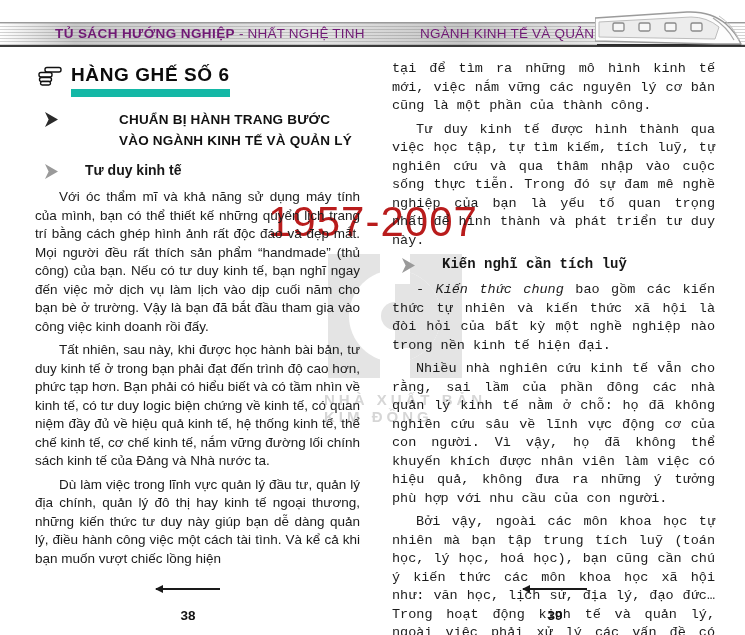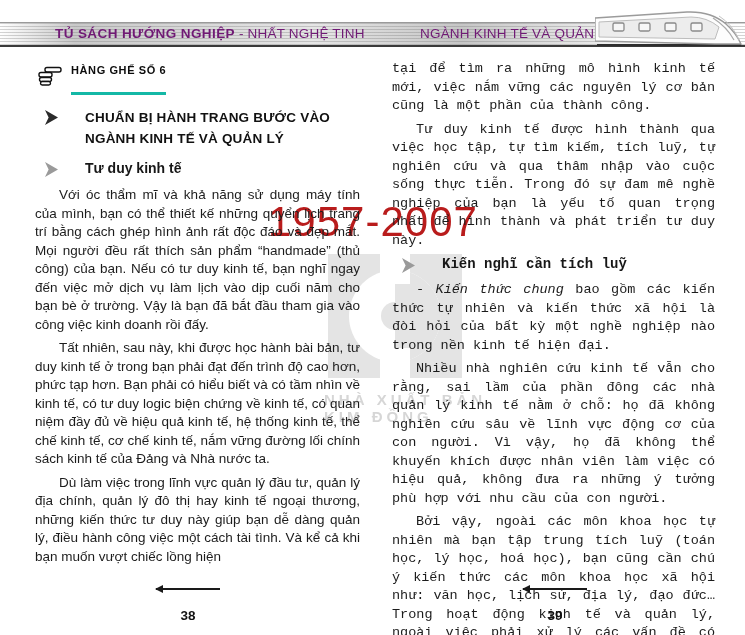--- a/index.html
+++ b/index.html
@@ -40,24 +40,24 @@
   .column p{
     margin:0 0 5px 0;font-size:13.5px;line-height:18.5px;
     text-align:justify;text-indent:24px;color:#1c1c1c;
   }
   .column p.no-indent{text-indent:0;}
   .italic{font-style:italic;}
   
   .chapter-row{display:flex;align-items:flex-start;margin:4px 0 12px 2px;}
   .hand-icon{flex:0 0 auto;margin-right:8px;margin-top:1px;}
   .chapter-label{
-    font-weight:bold;font-size:11px;letter-spacing:.6px;color:#0c0c0c;
-    border-bottom:3px solid #14b8a6;padding-bottom:16px;
+    font-weight:bold;font-size:19px;letter-spacing:.6px;color:#0c0c0c;
+    border-bottom:8px solid #14b8a6;padding-bottom:3px;
   }
-  .sect-row{display:flex;align-items:flex-start;margin:0 0 10px 10px;}
+  .sect-row{display:flex;align-items:flex-start;margin:0 0 10px 10px;gap:34px;}
   .tri{
     flex:0 0 auto;width:13px;height:15px;margin-top:3px;
     clip-path:polygon(0 0,100% 50%,0 100%,28% 50%);
     background:#2b2b2b;
   }
   .tri.gray{background:#9a9a9a;}
   .sect-title{
     margin-left:27px;font-weight:bold;font-size:13.5px;line-height:21px;
     letter-spacing:.2px;color:#111;max-width:260px;
   }

